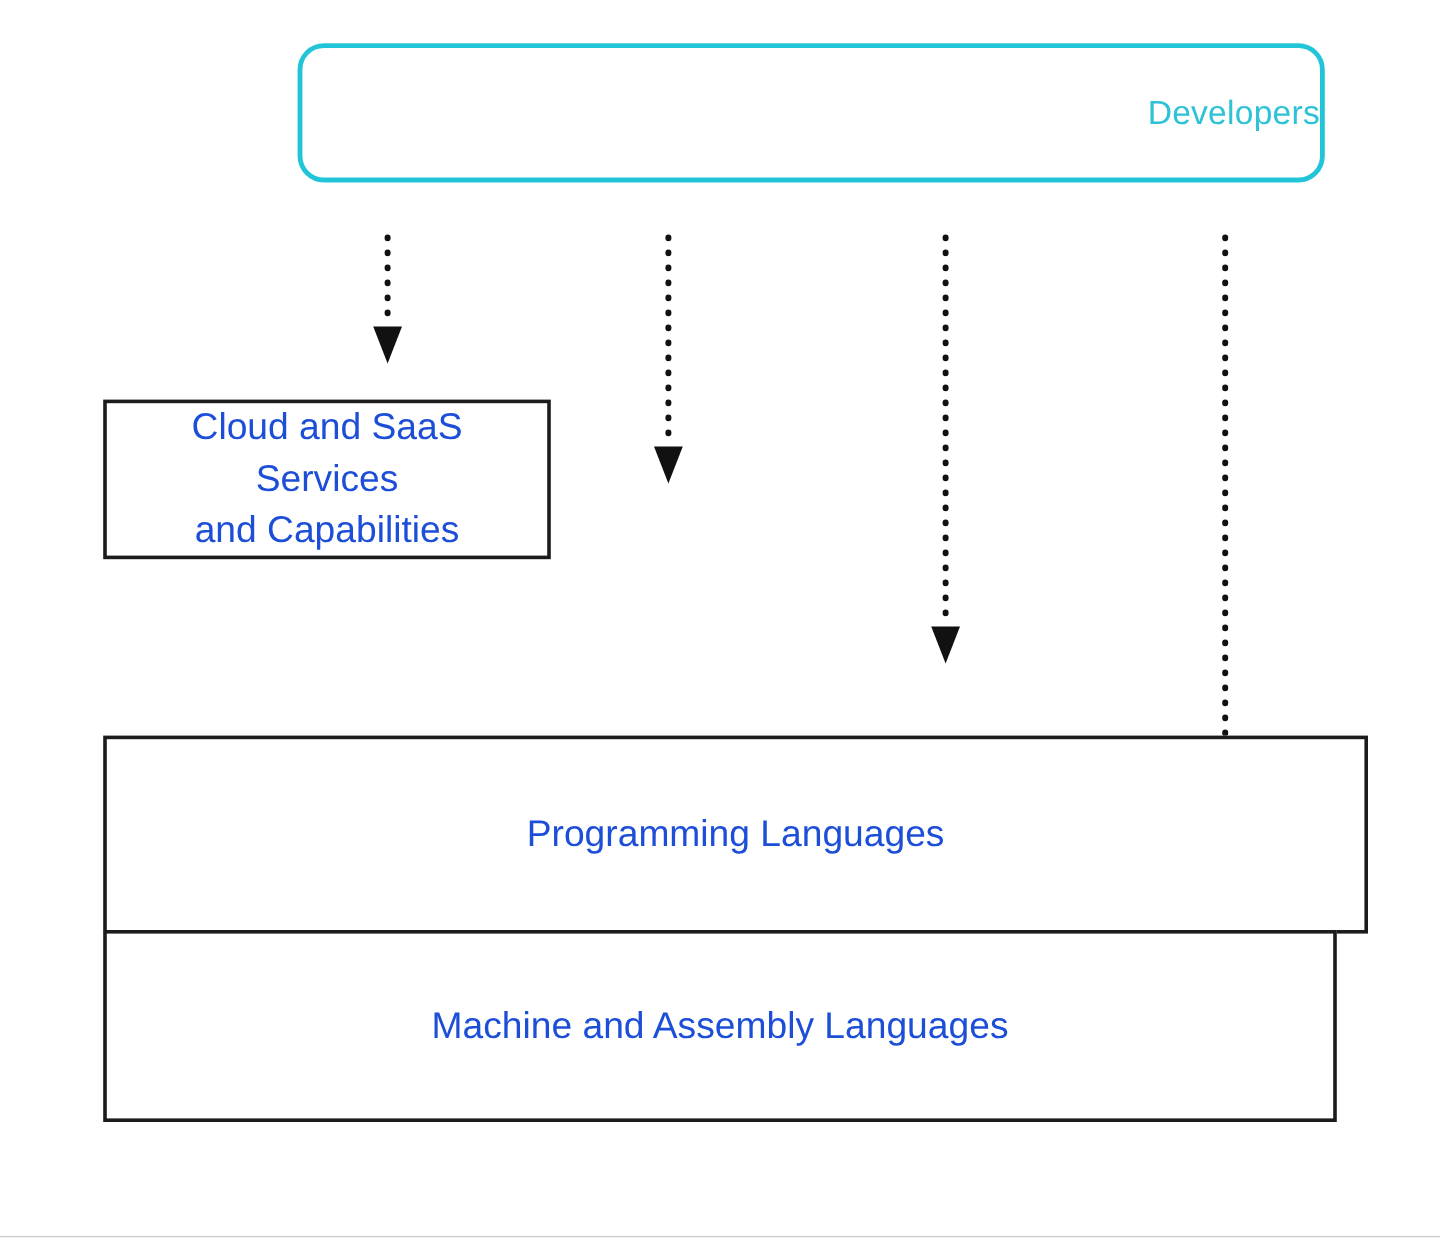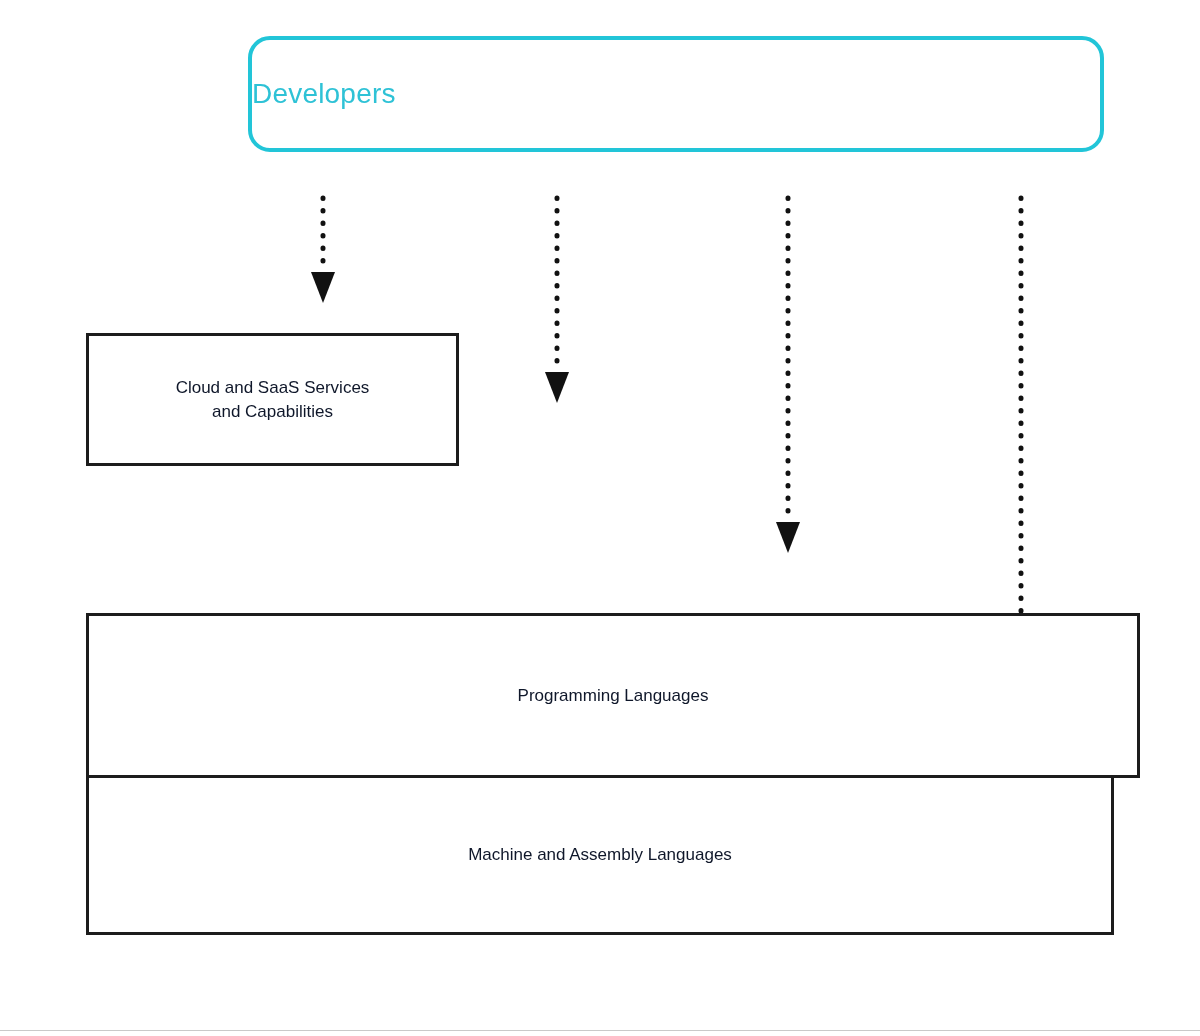--- a/index.html
+++ b/index.html
@@ -27,21 +27,21 @@
     left: 248px;
     top: 36px;
     width: 856px;
     height: 116px;
     box-sizing: border-box;
     border: 4px solid #22c5d8;
     border-radius: 22px;
     background: #ffffff;
     display: flex;
     align-items: center;
-    justify-content: flex-start;
+    justify-content: flex-end;
   }
   .actor-label {
     font-size: 28px;
     color: #2ec2d6;
     letter-spacing: 0.2px;
     line-height: 1.2;
     user-select: none;
   }
 
   
@@ -57,22 +57,22 @@
     position: absolute;
     box-sizing: border-box;
     border: 3px solid #1c1c1c;
     background: #ffffff;
     display: flex;
     align-items: center;
     justify-content: center;
     text-align: center;
   }
   .layer-label {
-    font-size: 17px;
-    color: #0f172a;
+    font-size: 31px;
+    color: #1d4ed8;
     line-height: 1.38;
     padding: 0 14px;
     user-select: none;
   }
   .layer-1 { left: 86px; top: 333px; width: 373px; height: 133px; }
   .layer-2 { left: 86px; top: 463px; width: 625px; height: 153px; }
   .layer-3 { left: 86px; top: 613px; width: 1054px; height: 165px; }
   .layer-4 { left: 86px; top: 775px; width: 1028px; height: 160px; }
 
   

